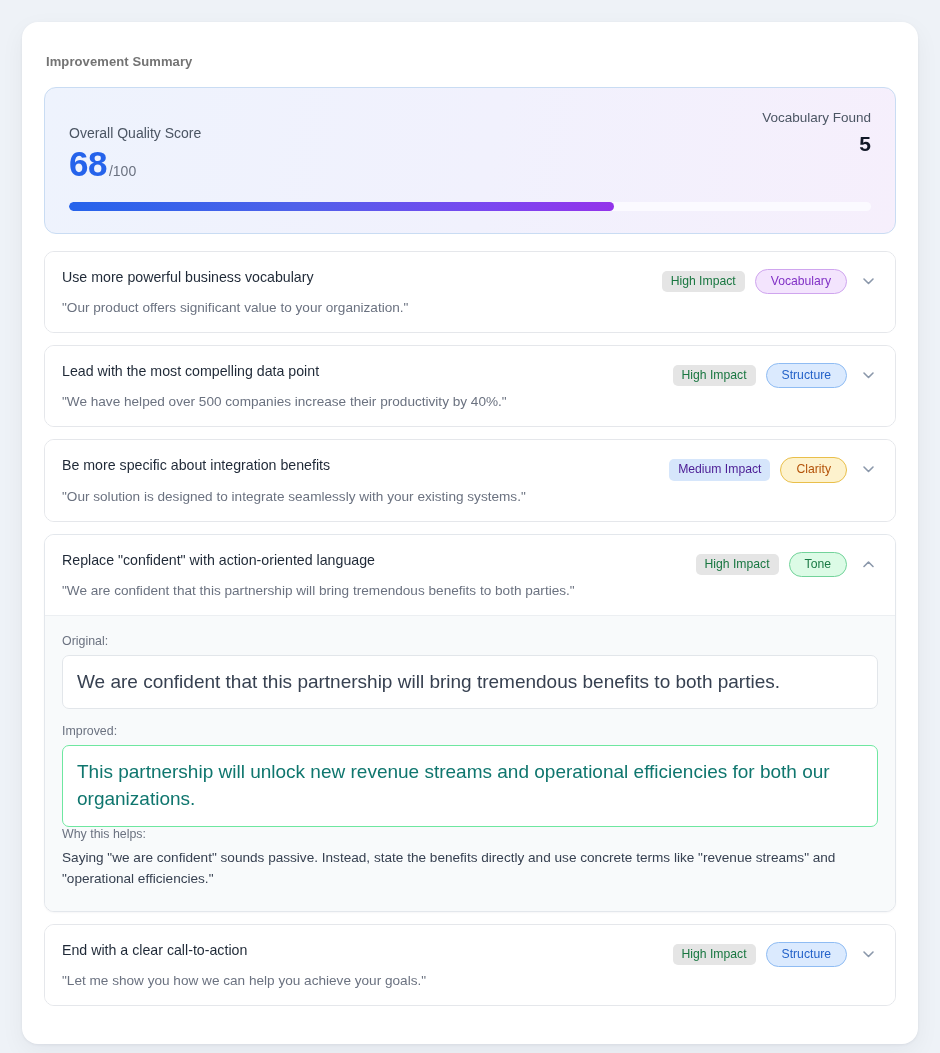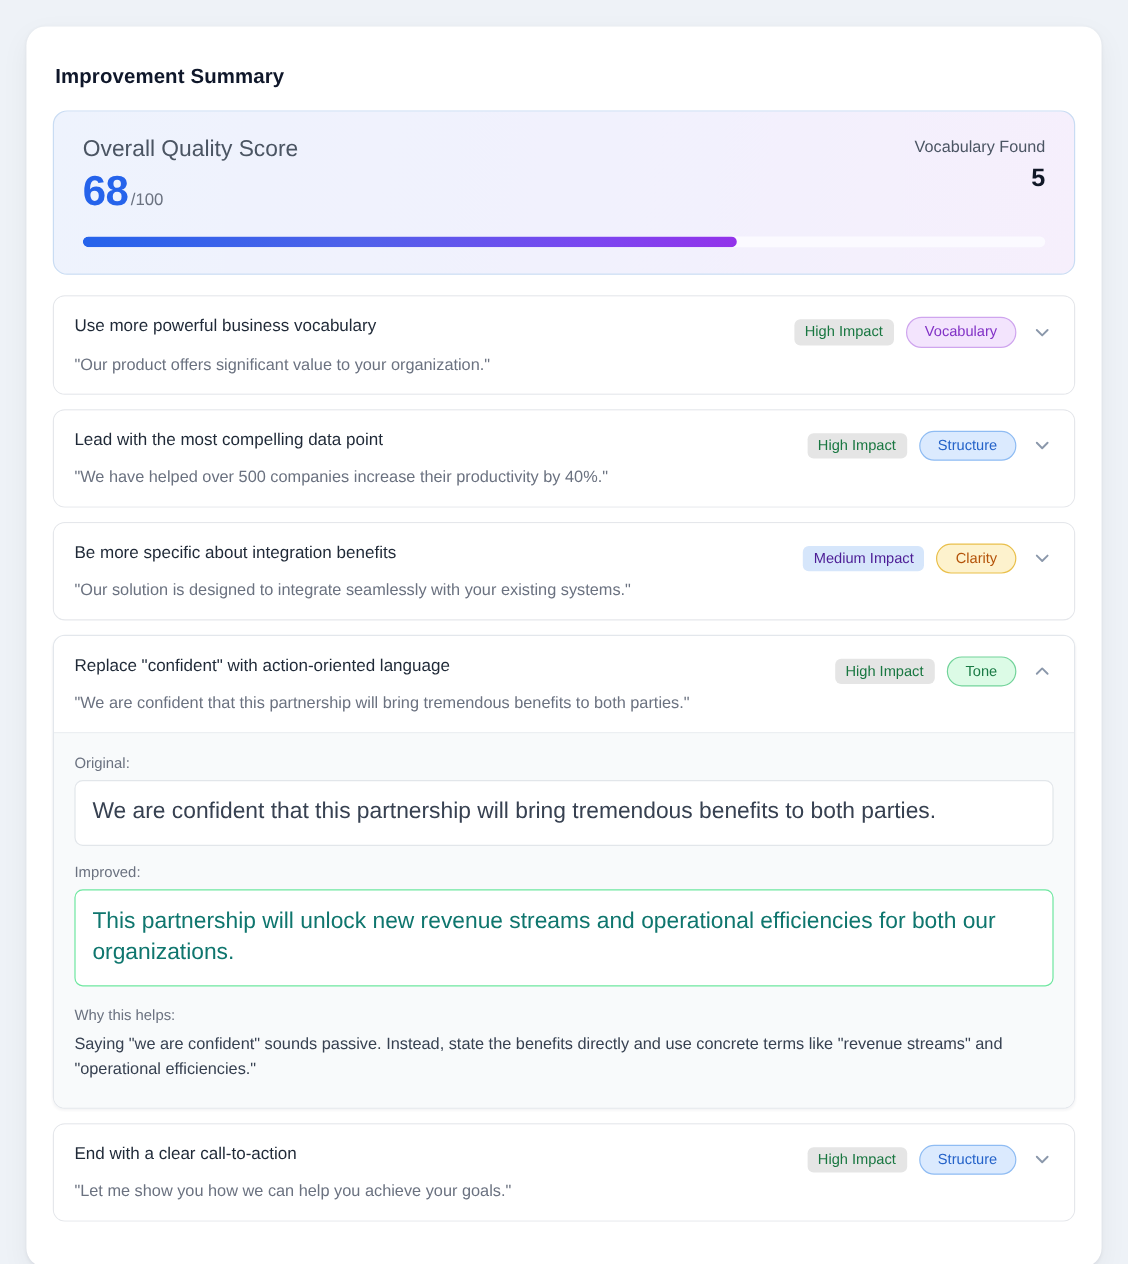--- a/index.html
+++ b/index.html
@@ -19,46 +19,47 @@
   .page-card {
     position: relative;
     margin: 22px 22px 0 22px;
     background: #ffffff;
     border-radius: 16px;
     padding: 22px 22px 26px 22px;
     box-shadow: 0 1px 3px rgba(16,24,40,0.06), 0 8px 24px rgba(16,24,40,0.05);
   }
 
   .page-title {
-    font-size: 17px;
+    font-size: 13px;
     font-weight: 600;
-    color: #0f172a;
+    color: #737373;
     letter-spacing: 0.1px;
     margin: 10px 0 18px 2px;
   }
 
   
   .summary {
     position: relative;
     border: 1px solid #c9dcf3;
     border-radius: 12px;
     background: linear-gradient(100deg, #eef3fd 0%, #f1f1fd 52%, #f6effc 100%);
     padding: 20px 24px 22px 24px;
     overflow: hidden;
   }
   .summary-row {
     display: flex;
     align-items: flex-start;
     justify-content: space-between;
   }
   .summary-left { }
   .summary-label {
-    font-size: 19px;
+    font-size: 14px;
     color: #4b5563;
     line-height: 1.3;
+    margin-top: 16px;
   }
   .score-line {
     margin-top: 4px;
     display: flex;
     align-items: baseline;
     gap: 2px;
   }
   .score-value {
     font-size: 35px;
     font-weight: 700;
@@ -200,21 +201,21 @@
     font-size: 19px;
     color: #374151;
     line-height: 1.4;
   }
   .field-box.improved {
     border-color: #6ee7a0;
     color: #0f766e;
   }
   .field-group + .field-group { margin-top: 15px; }
 
-  .why { margin-top: 17px; }
+  .why { }
   .why-label {
     font-size: 12.4px;
     color: #6b7280;
     margin-bottom: 6px;
   }
   .why-text {
     font-size: 13.6px;
     color: #374151;
     line-height: 1.55;
     max-width: 812px;

